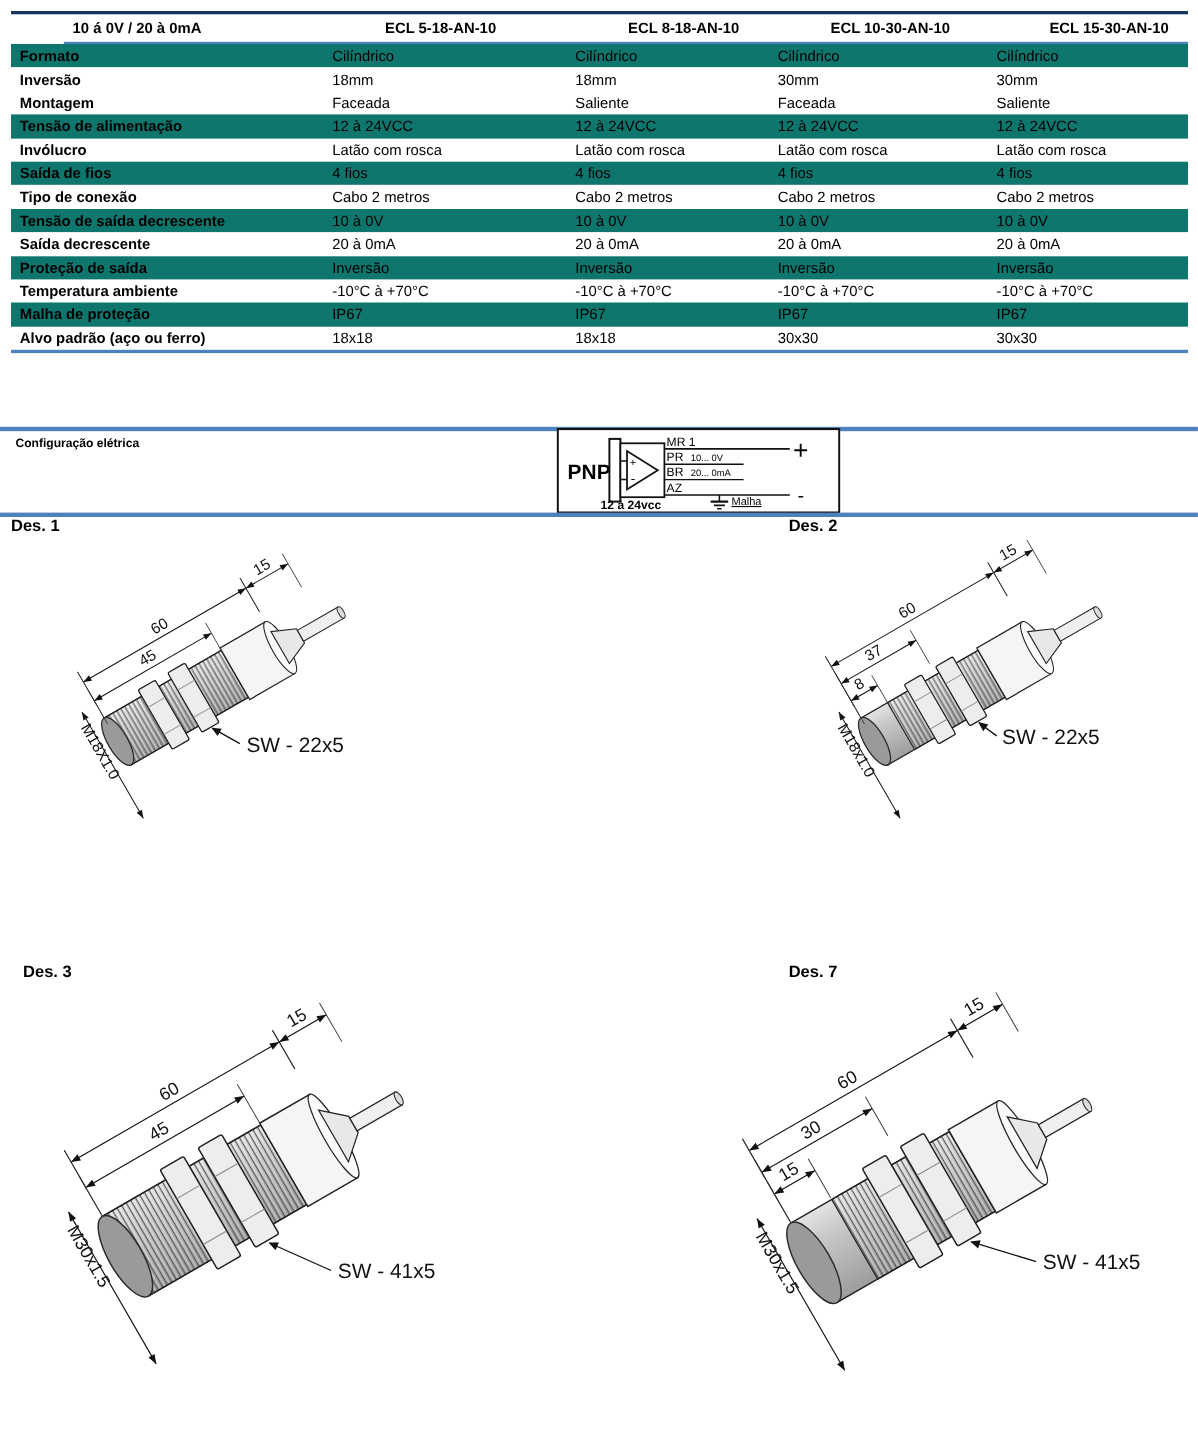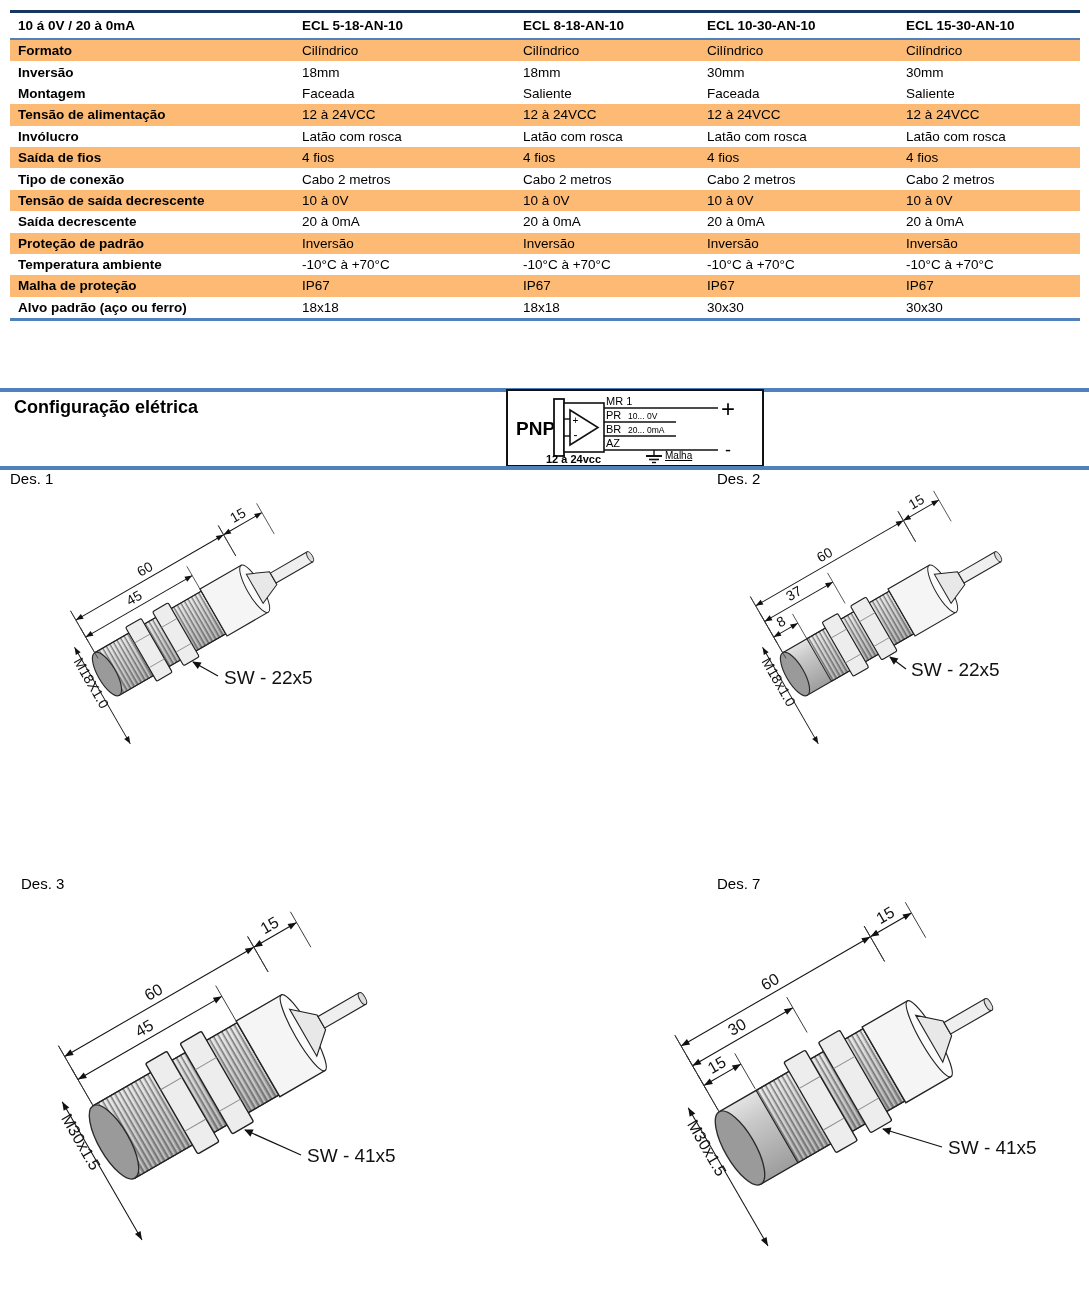--- a/index.html
+++ b/index.html
@@ -2,31 +2,31 @@
 <html><head>
 <meta charset="utf-8">
 <style>
   html,body{margin:0;padding:0;background:#fff;}
   .page{position:relative;width:1089px;height:1300px;background:#fff;
         font-family:"Liberation Sans",sans-serif;color:#000;overflow:hidden;}
   
   .spec-table{position:absolute;left:10px;top:10px;width:1070px;
               border-top:3px solid #17375D;border-bottom:3px solid #4F81BD;font-size:13.5px;}
   .thead{display:grid;grid-template-columns:288px 221px 184px 199px 178px;height:25px;
-         border-bottom:2px solid #4F81BD;font-weight:bold;align-items:center;}
+         border-bottom:2px solid #4F81BD;font-weight:bold;align-items:center;margin-left:48px;}
   .trow{display:grid;grid-template-columns:288px 221px 184px 199px 178px;height:21.4px;align-items:center;}
-  .trow.shade{background:#fdba74;}
+  .trow.shade{background:#0f766e;}
   .cell{padding-left:4px;white-space:nowrap;overflow:hidden;}
   .cell.label,.cell.hlabel{font-weight:bold;padding-left:8px;}
   
   .bar{position:absolute;left:0;width:1089px;height:4px;background:#4F81BD;}
-  .elec-title{position:absolute;left:14px;top:397px;font-weight:bold;font-size:18px;}
+  .elec-title{position:absolute;left:14px;top:397px;font-weight:bold;font-size:11px;}
   .elec-svg{position:absolute;left:506px;top:389px;}
   
-  .des-title{position:absolute;font-weight:normal;font-size:15px;}
+  .des-title{position:absolute;font-weight:bold;font-size:15px;}
   .drawing{position:absolute;}
   svg text{font-family:"Liberation Sans",sans-serif;}
 </style>
 </head>
 <body>
 
 <div class="page">
 
   <div class="spec-table">
     <div class="thead">
@@ -94,21 +94,21 @@
           <div class="cell">10 à 0V</div>
         </div>
         <div class="trow">
           <div class="cell label">Saída decrescente</div>
           <div class="cell">20 à 0mA</div>
           <div class="cell">20 à 0mA</div>
           <div class="cell">20 à 0mA</div>
           <div class="cell">20 à 0mA</div>
         </div>
         <div class="trow shade">
-          <div class="cell label">Proteção de padrão</div>
+          <div class="cell label">Proteção de saída</div>
           <div class="cell">Inversão</div>
           <div class="cell">Inversão</div>
           <div class="cell">Inversão</div>
           <div class="cell">Inversão</div>
         </div>
         <div class="trow">
           <div class="cell label">Temperatura ambiente</div>
           <div class="cell">-10°C à +70°C</div>
           <div class="cell">-10°C à +70°C</div>
           <div class="cell">-10°C à +70°C</div>

